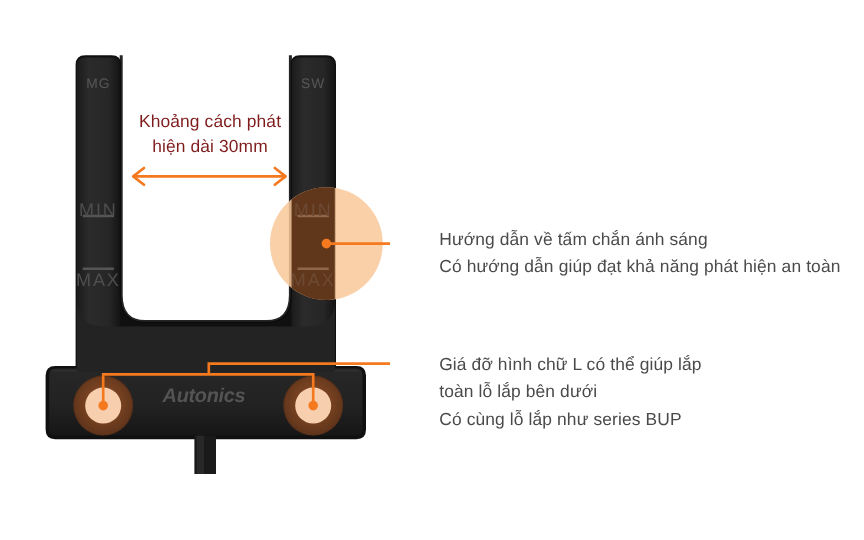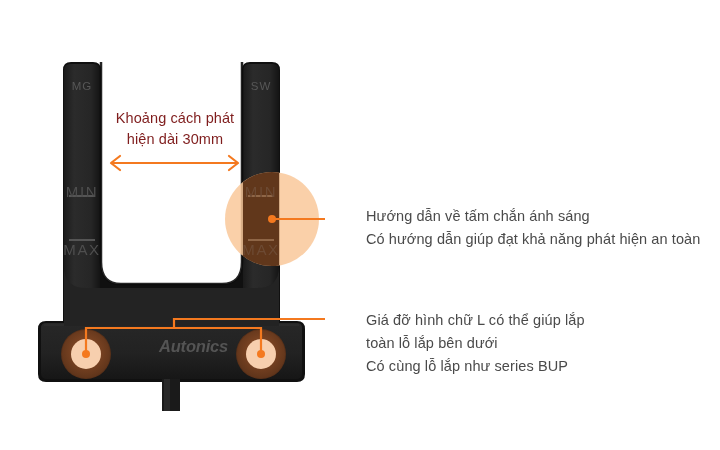--- a/index.html
+++ b/index.html
@@ -11,21 +11,21 @@
     width: 720px;
     height: 450px;
     position: relative;
     overflow: hidden;
     font-family: "Liberation Sans", sans-serif;
     -webkit-font-smoothing: antialiased;
   }
 
   #stage {
     position: absolute;
-    left: 0; top: 16px;
+    left: 0; top: 0;
     width: 720px;
     height: 316px;
   }
 
   svg.diagram {
     position: absolute;
     left: 0; top: 0;
     width: 720px;
     height: 450px;
     display: block;
@@ -83,21 +83,21 @@
   #label-min-l { left: 63px; top: 167px; width: 38px; }
   #label-max-l { left: 63px; top: 225px; width: 38px; }
   #label-min-r { left: 242px; top: 167px; width: 38px; }
   #label-max-r { left: 242px; top: 225px; width: 38px; }
 
   #brand-logo {
     position: absolute;
     left: 112px;
     top: 321px;
     width: 116px;
-    text-align: right;
+    text-align: center;
     color: #545454;
     font-size: 16.5px;
     font-weight: bold;
     font-style: italic;
     letter-spacing: -0.2px;
     user-select: none;
   }
 </style>
 </head>
 <body>

